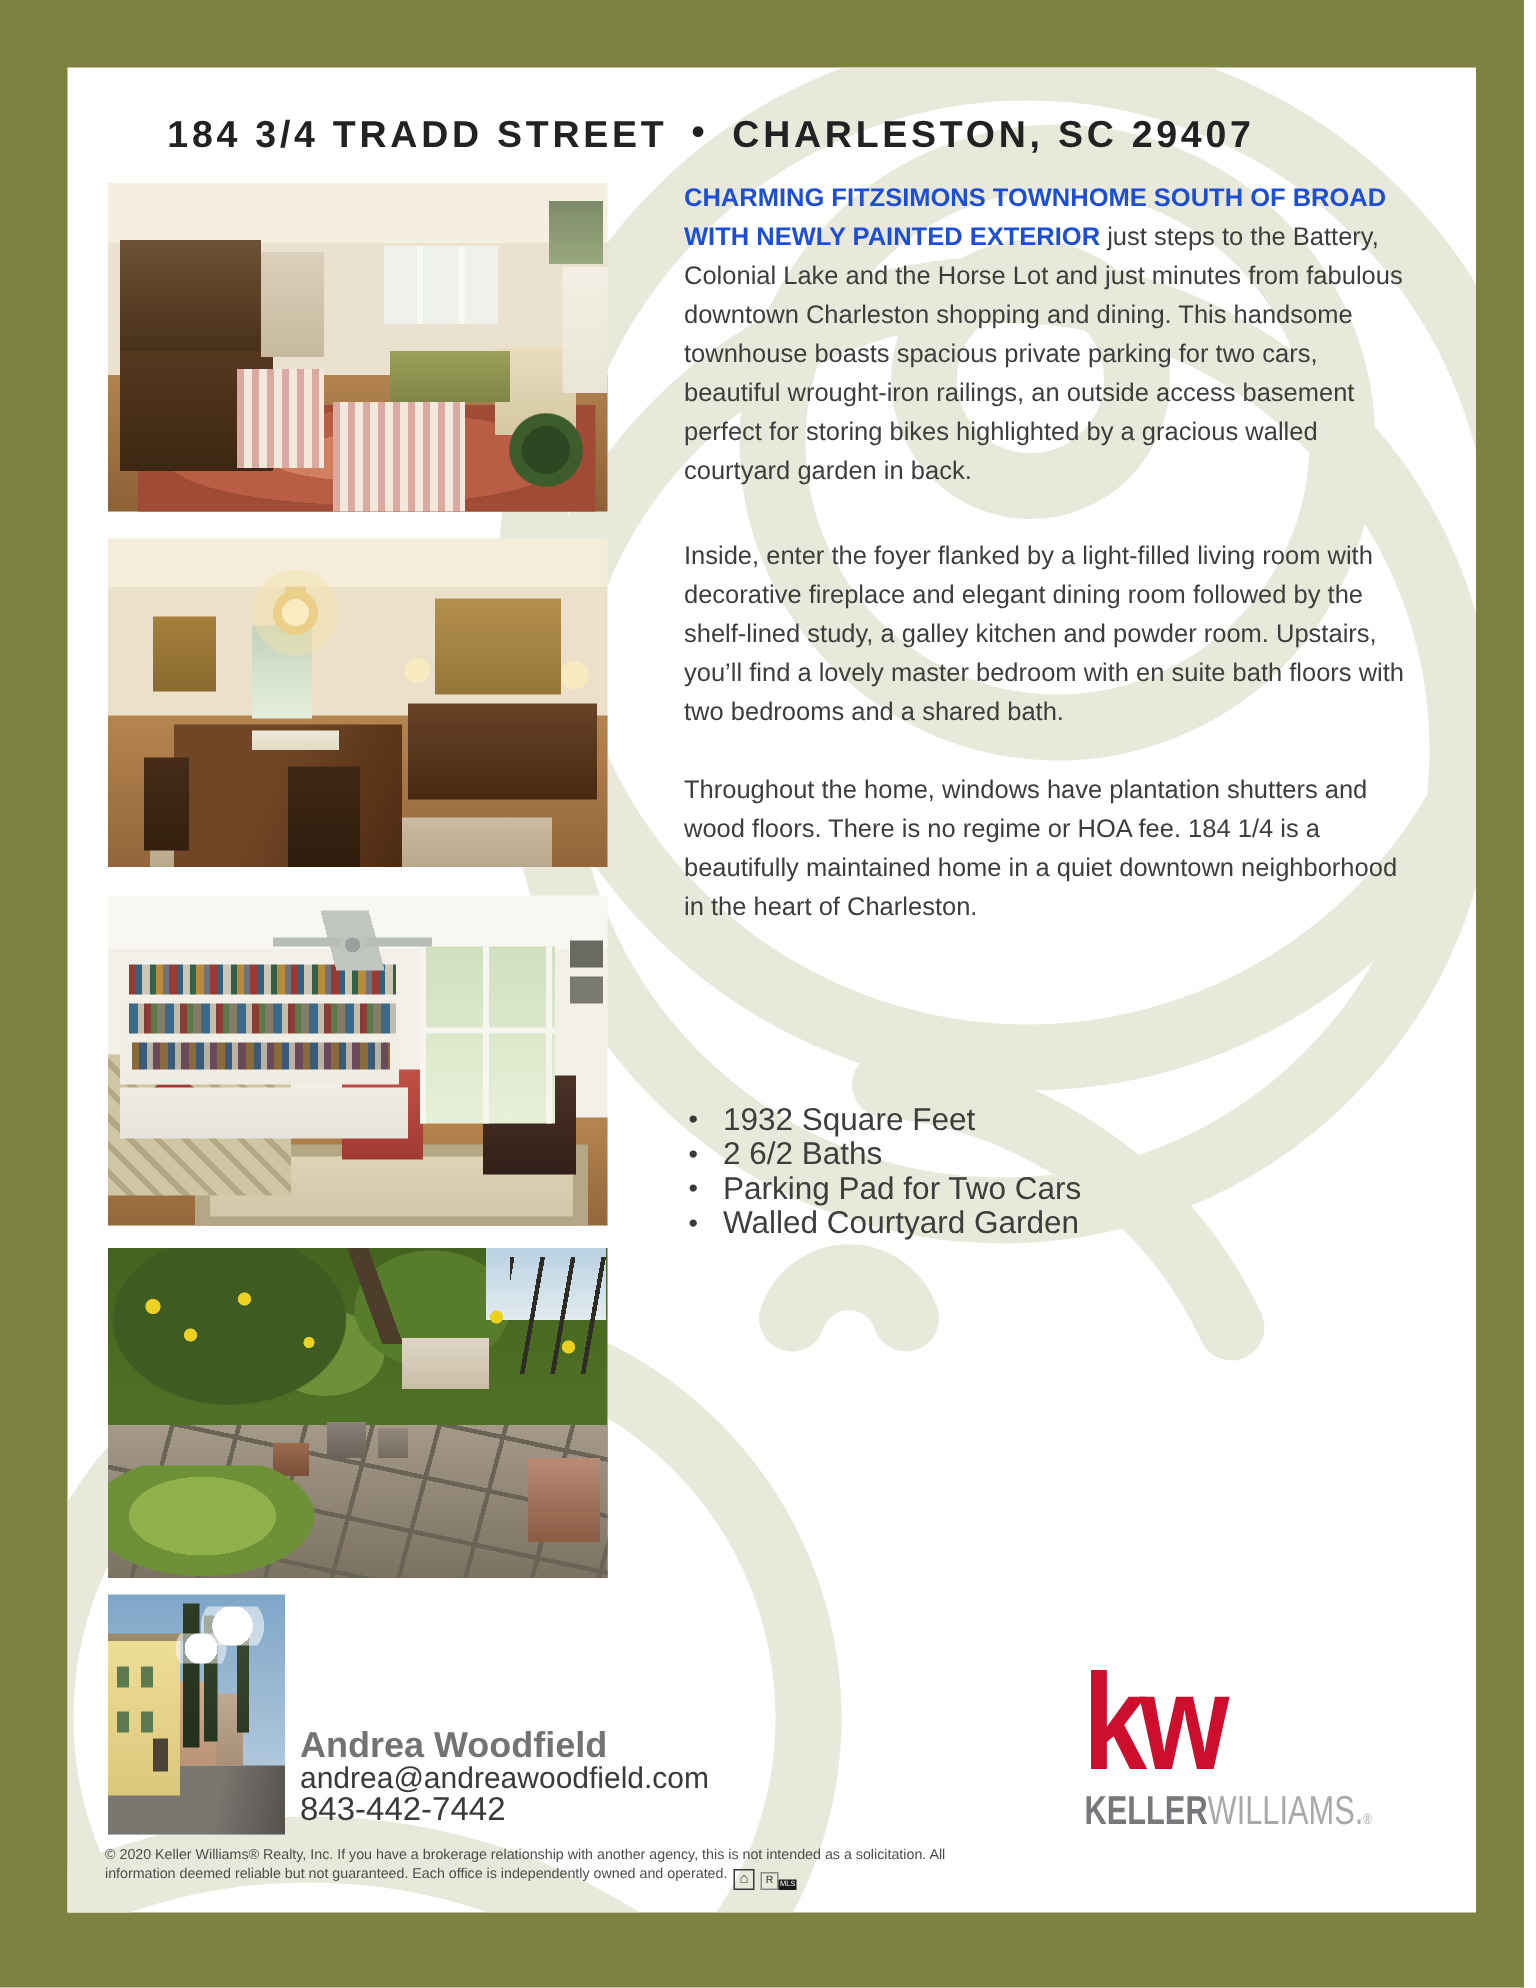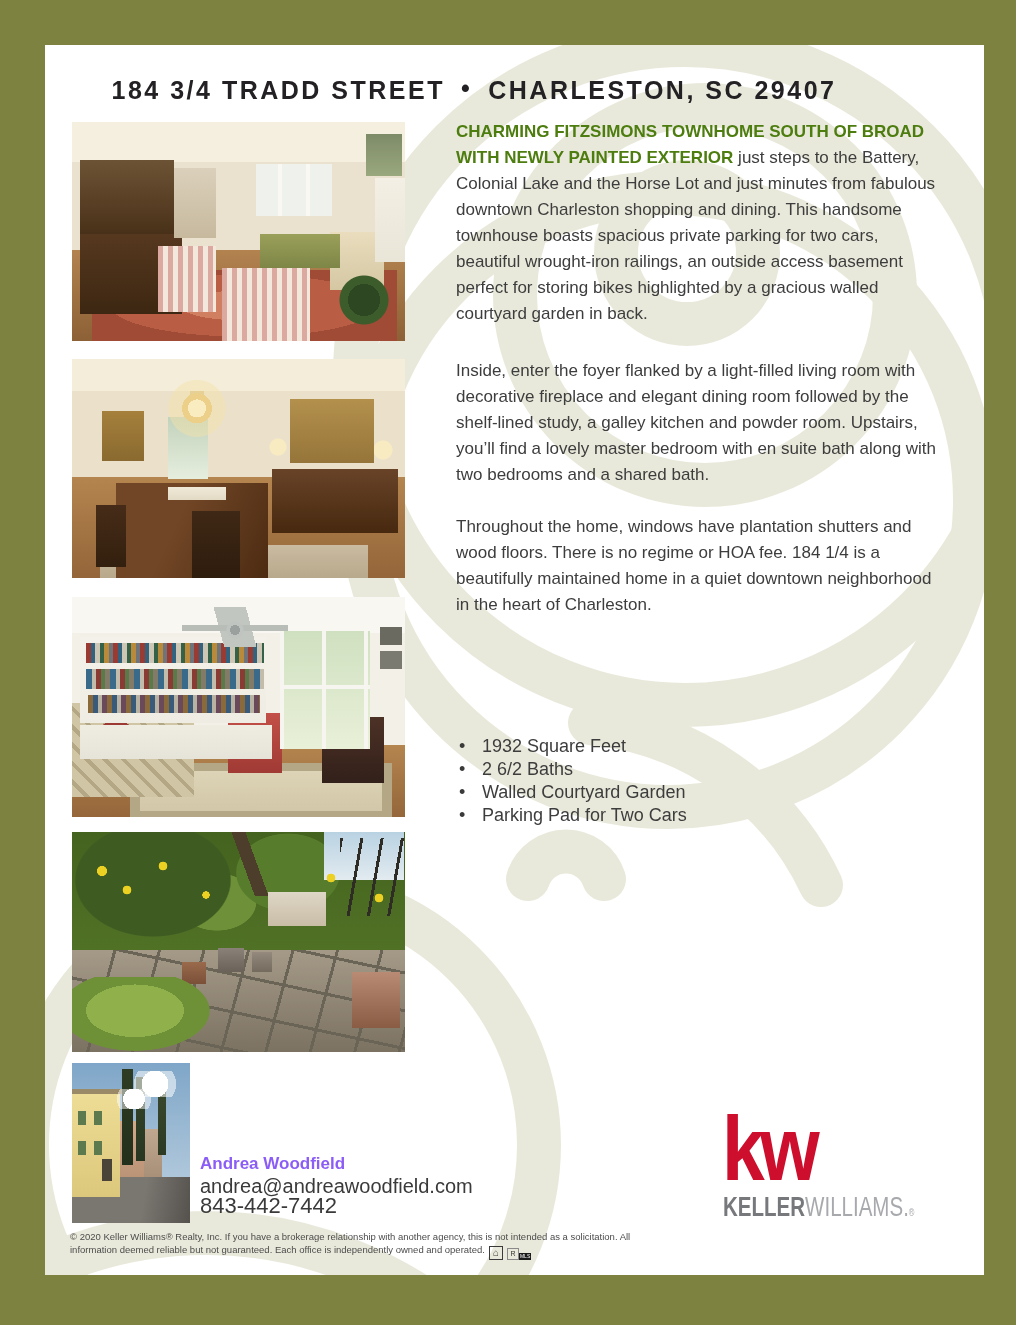--- a/index.html
+++ b/index.html
@@ -124,30 +124,30 @@
     linear-gradient(#c0a890,#a89078) 70px 66px / 20px 48px no-repeat,
     linear-gradient(100deg,#7a7670 0 60%,#55524e 100%) 0px 114px / 118px 46px no-repeat,
     linear-gradient(#7fa6c8,#c2d4e2);}
 
   
   .desc{left:411px;top:74px;width:489px;font-size:17px;line-height:26px;color:#3D3D3D;}
   .desc p{position:absolute;left:0;margin:0;width:489px;}
   .desc .p1{top:0;}
   .desc .p2{top:239px;}
   .desc .p3{top:395px;}
-  .desc b{color:#4d7c0f;text-align:right;}
+  .desc b{color:#1d4ed8;text-align:right;}
 
   .features{left:411px;top:690px;width:420px;list-style:none;margin:0;padding:0;
-            font-size:18px;line-height:23px;color:#3D3D3D;}
+            font-size:21px;line-height:23px;color:#3D3D3D;}
   .features li{position:relative;padding-left:26px;}
   .features li::before{content:"\2022";position:absolute;left:3px;top:0;font-size:18px;color:#3a3a3a;}
 
   
   .agent{left:155px;top:1106px;color:#3a3a3a;}
-  .agent-name{font-size:17px;font-weight:bold;line-height:26px;color:#8b5cf6;}
+  .agent-name{font-size:24px;font-weight:bold;line-height:26px;color:#737373;}
   .agent-email{font-size:20px;line-height:19px;}
   .agent-phone{font-size:22px;line-height:20px;}
 
   
   .kw-mark{left:677px;top:1058px;font-size:96px;font-weight:bold;color:#CE0E2D;
            letter-spacing:-6px;line-height:1;transform:scale(.8,.95);transform-origin:left top;}
   .kw-name{left:678px;top:1147px;font-size:27px;line-height:30px;letter-spacing:0;
            transform:scaleX(.76);transform-origin:left top;white-space:nowrap;}
   .kw-keller{font-weight:bold;color:#77787B;}
   .kw-williams{font-weight:normal;color:#A7A9AC;}
@@ -185,29 +185,29 @@
     </div>
 
     <figure class="photo ph-living"></figure>
     <figure class="photo ph-dining"></figure>
     <figure class="photo ph-study"></figure>
     <figure class="photo ph-courtyard"></figure>
     <figure class="photo ph-street"></figure>
 
     <div class="z desc">
       <p class="p1"><b>CHARMING FITZSIMONS TOWNHOME SOUTH OF BROAD WITH NEWLY PAINTED EXTERIOR</b><span> just steps to the Battery, Colonial Lake and the Horse Lot and just minutes from fabulous downtown Charleston shopping and dining.  This handsome townhouse boasts spacious private parking for two cars, beautiful wrought-iron railings, an outside access basement perfect for storing bikes highlighted by a gracious walled courtyard garden in back.</span></p>
-      <p class="p2">Inside, enter the foyer flanked by a light-filled living room with decorative fireplace and elegant dining room followed by the shelf-lined study, a galley kitchen and powder room.  Upstairs, you’ll find a lovely master bedroom with en suite bath along with two bedrooms and a shared bath.</p>
+      <p class="p2">Inside, enter the foyer flanked by a light-filled living room with decorative fireplace and elegant dining room followed by the shelf-lined study, a galley kitchen and powder room.  Upstairs, you’ll find a lovely master bedroom with en suite bath floors with two bedrooms and a shared bath.</p>
       <p class="p3">Throughout the home, windows have plantation shutters and wood floors.  There is no regime or HOA fee. 184 1/4 is a beautifully maintained home in a quiet downtown neighborhood in the heart of Charleston.</p>
     </div>
 
     <ul class="z features">
       <li>1932 Square Feet</li>
       <li>2 6/2 Baths</li>
+      <li>Parking Pad for Two Cars</li>
       <li>Walled Courtyard Garden</li>
-      <li>Parking Pad for Two Cars</li>
     </ul>
 
     <div class="z agent">
       <div class="agent-name">Andrea Woodfield</div>
       <div class="agent-email">andrea@andreawoodfield.com</div>
       <div class="agent-phone">843-442-7442</div>
     </div>
 
     <div class="z kw-mark">kw</div>
     <div class="z kw-name">

